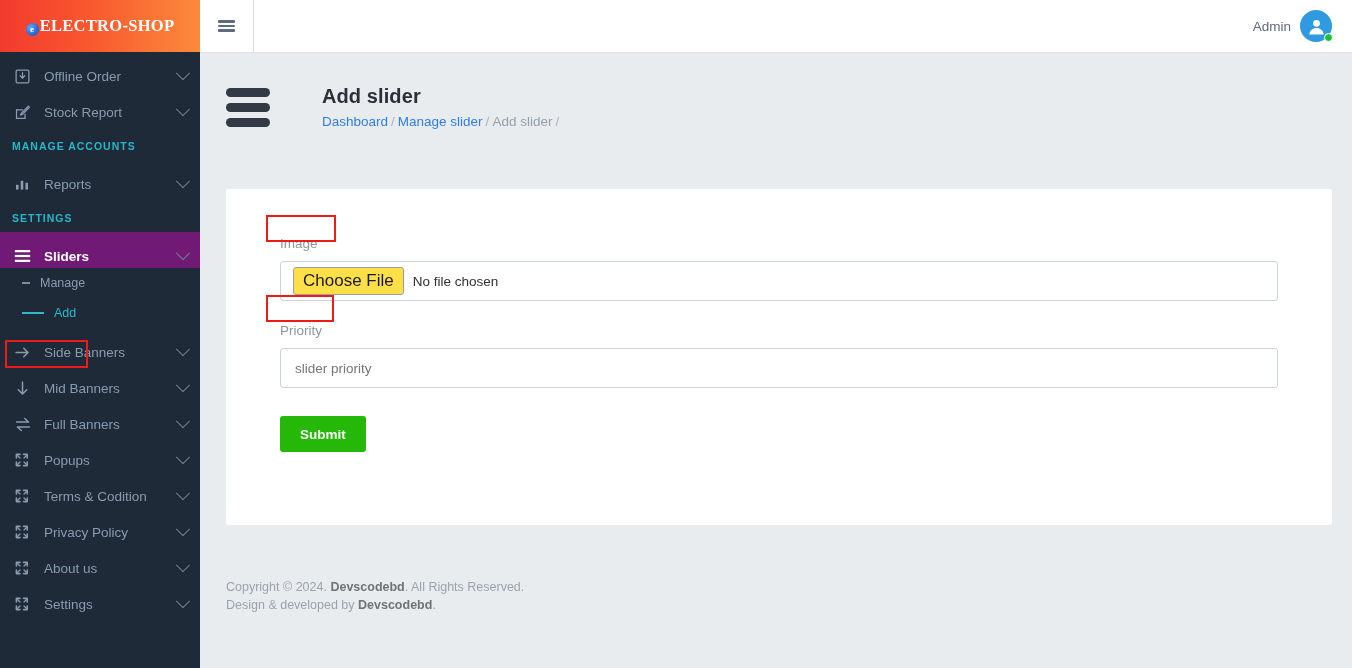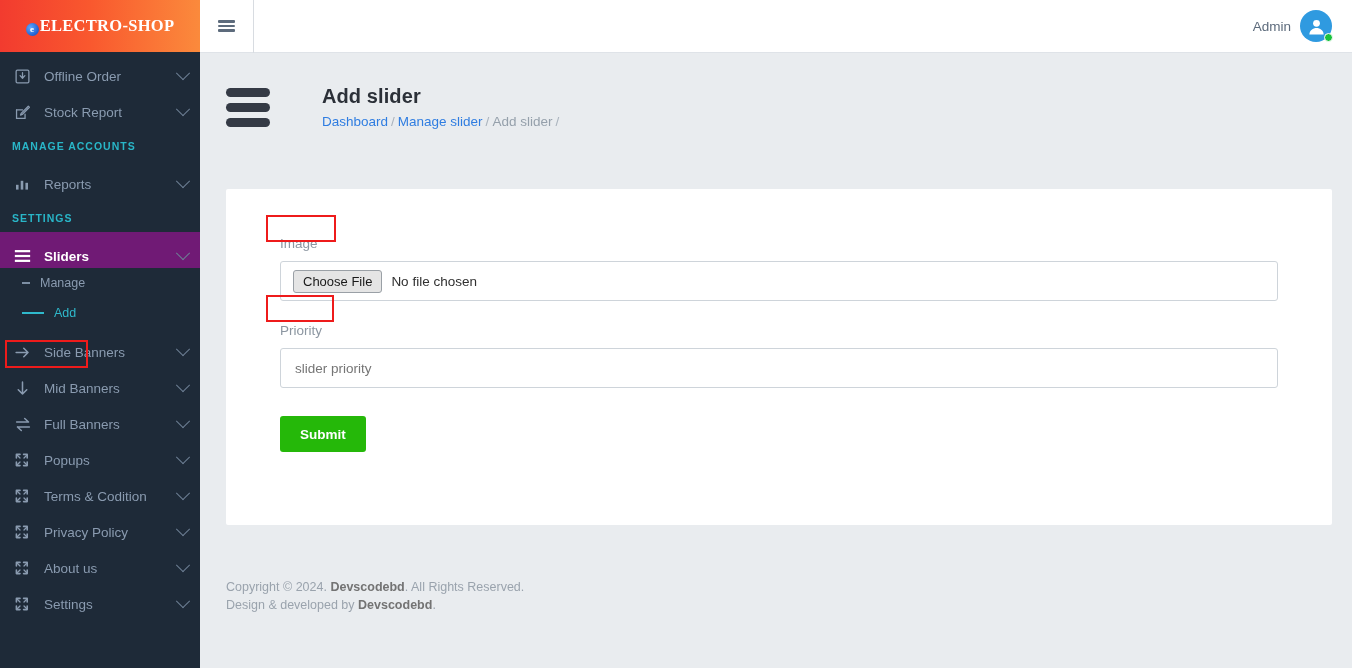--- a/index.html
+++ b/index.html
@@ -148,23 +148,23 @@
     display: inline-block;
   }
   .f-control {
     width: 998px; height: 40px;
     border: 1px solid #ced4da; border-radius: 3px;
     background: #fff; display: flex; align-items: center;
     padding: 0 14px; font-size: 13.5px; color: #aeb5bd;
   }
   .file-control { padding-left: 12px; }
   .file-btn {
-    border: 1px solid #9aa0a6; background: #e5e5e5;
+    border: 1px solid #9aa0a6; background: #fde047;
     border-radius: 3px; padding: 3px 9px;
-    font-size: 13px; color: #1a1a1a; cursor: pointer;
+    font-size: 17px; color: #1a1a1a; cursor: pointer;
     font-family: "Liberation Sans", sans-serif;
   }
   .file-name { margin-left: 9px; font-size: 13.5px; color: #303030; }
   .field-block { margin-bottom: 20px; }
   #submit-btn {
     background: #25b809; color: #ffffff;
     border: none; border-radius: 3px;
     padding: 0 20px; height: 36px;
     font-size: 13.5px; font-weight: bold; cursor: pointer;
     font-family: "Liberation Sans", sans-serif;

